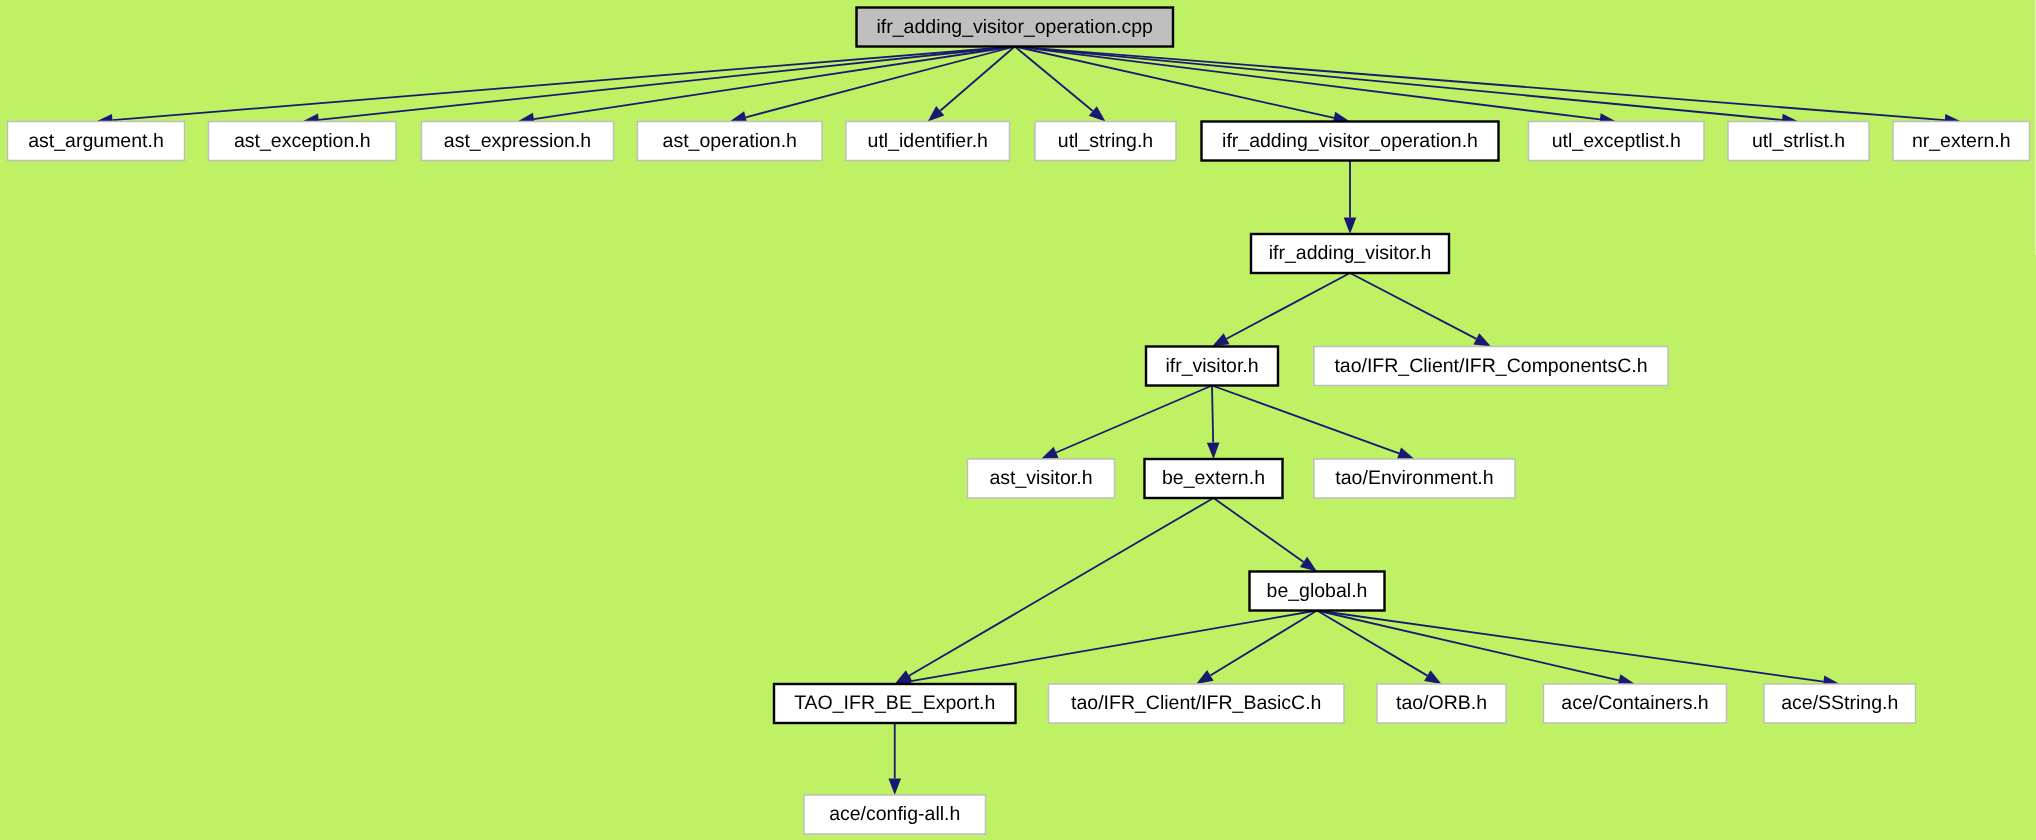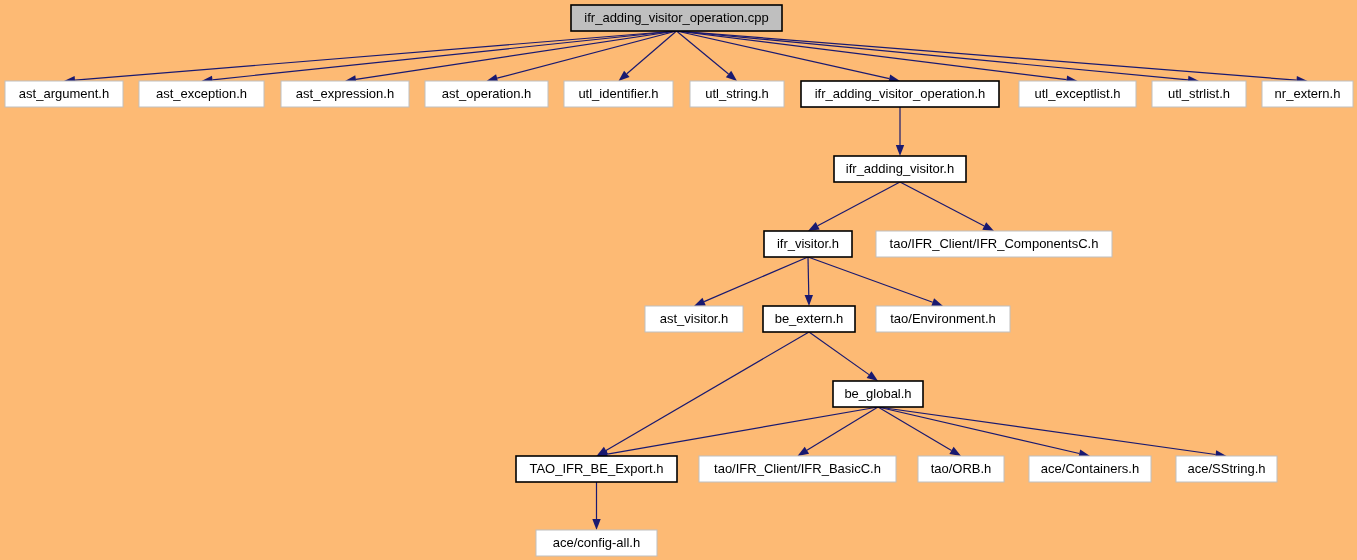--- a/index.html
+++ b/index.html
@@ -4,21 +4,21 @@
 <style>
   html, body {
     margin: 0;
     padding: 0;
     background: #ffffff;
   }
   #graph-root {
     position: relative;
     width: 1357px;
     height: 560px;
-    background: #fdba74;
+    background: #bef264;
     font-family: "Liberation Sans", sans-serif;
     overflow: hidden;
   }
   svg#graph-canvas {
     position: absolute;
     left: 0;
     top: 0;
     width: 1357px;
     height: 560px;
     display: block;

